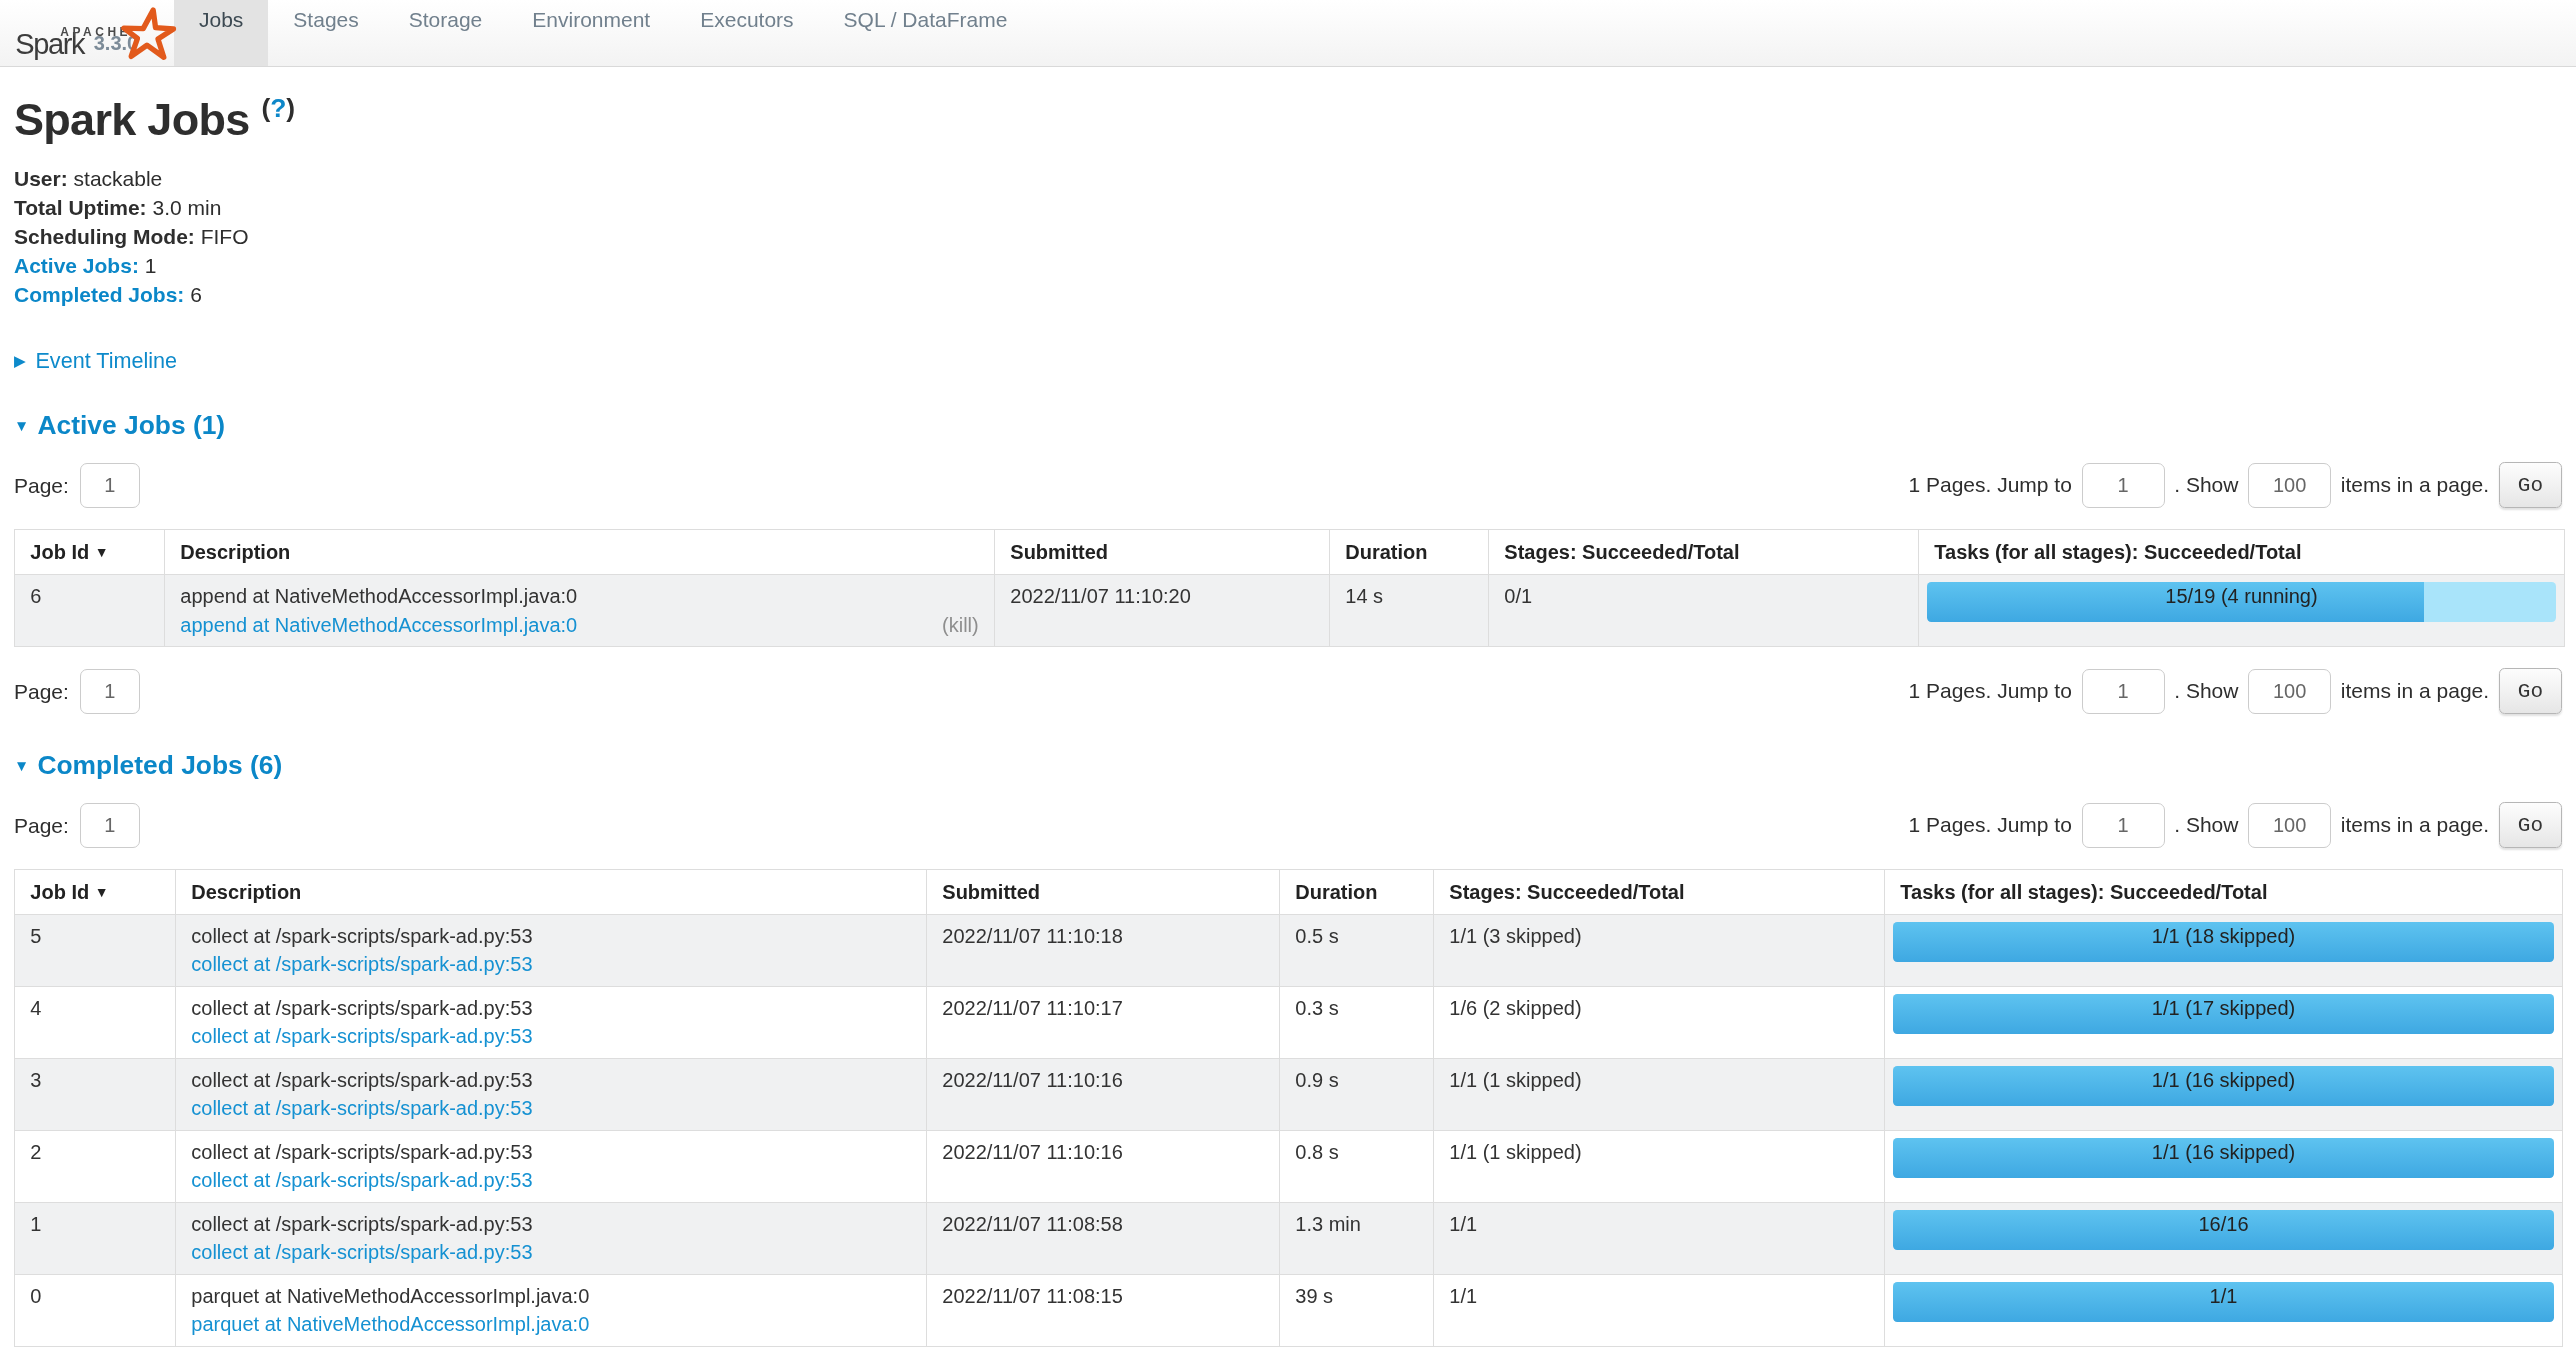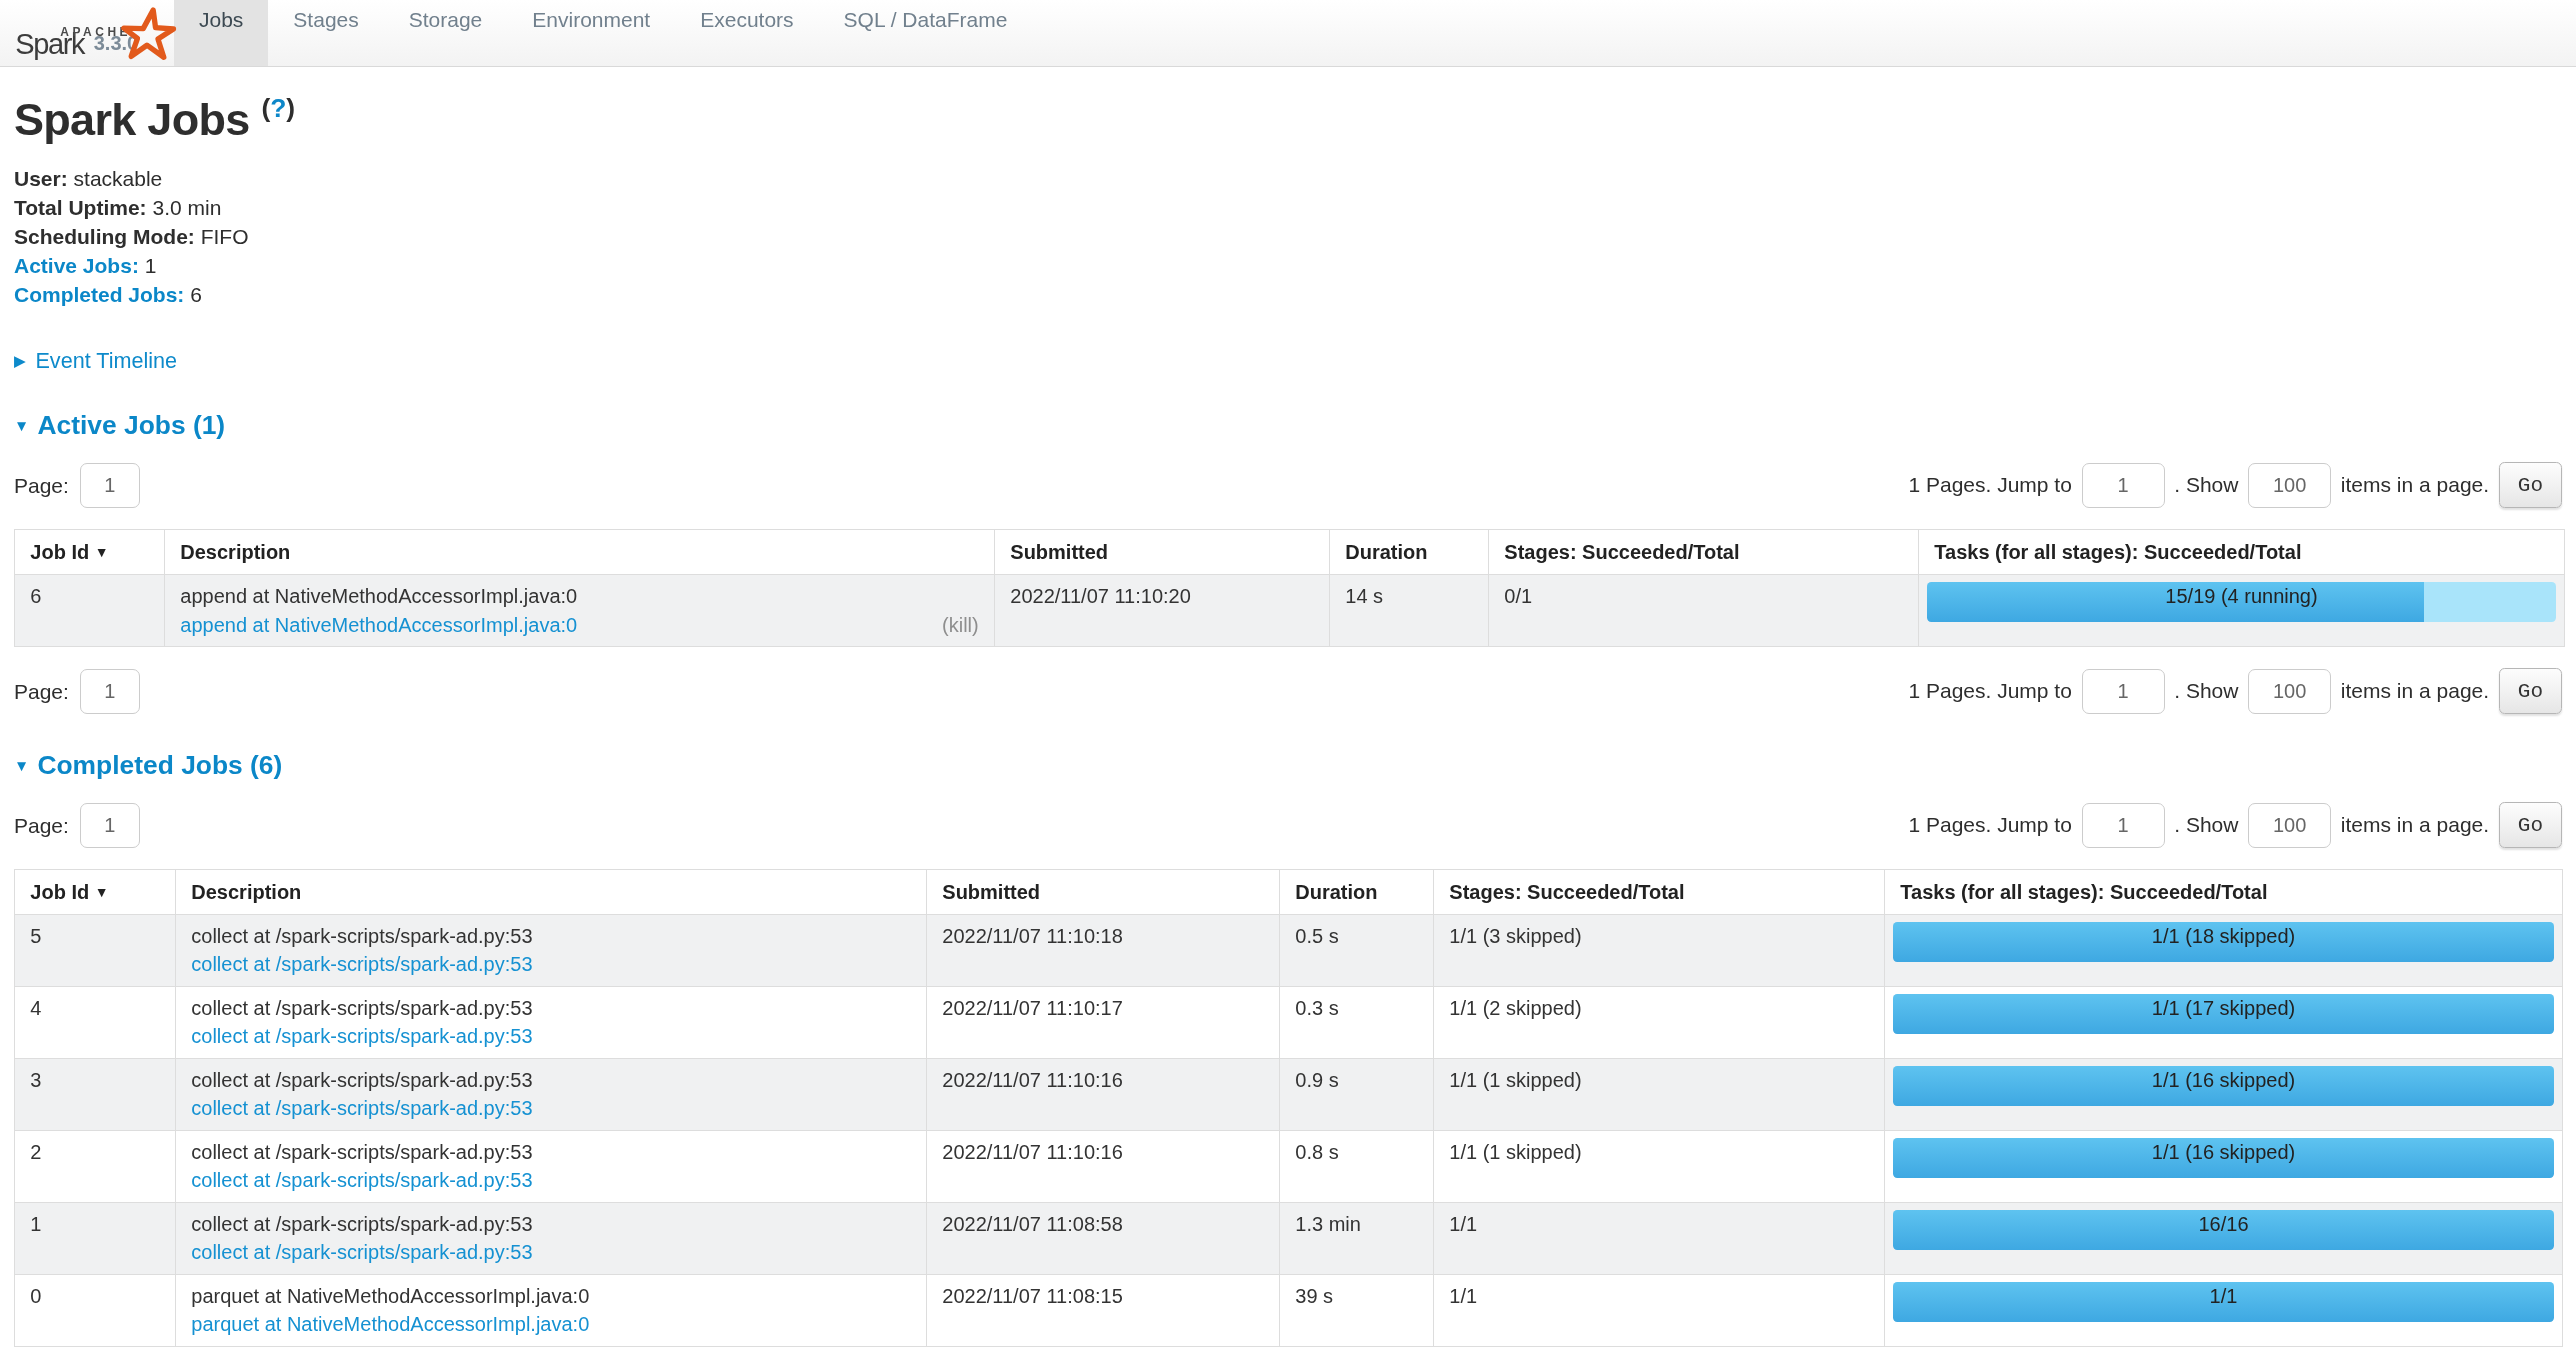--- a/index.html
+++ b/index.html
@@ -362,21 +362,21 @@
     <td class="c-id">4</td>
     <td class="c-desc">
       <div class="desc-line1">collect at /spark-scripts/spark-ad.py:53</div>
       <div class="desc-line2">
         <a class="job-link">collect at /spark-scripts/spark-ad.py:53</a>
 
       </div>
     </td>
     <td class="c-sub">2022/11/07 11:10:17</td>
     <td class="c-dur">0.3 s</td>
-    <td class="c-stages">1/1 (2 skipped)</td>
+    <td class="c-stages">1/6 (2 skipped)</td>
     <td class="c-tasks">
       <div class="progress">
         <div class="bar-completed" style="width: 100%;"></div>
         <div class="bar-running" style="width: 0%;"></div>
         <span class="bar-label">1/1 (17 skipped)</span>
       </div>
     </td>
   </tr>
         <tr class="stripe">
     <td class="c-id">3</td>

